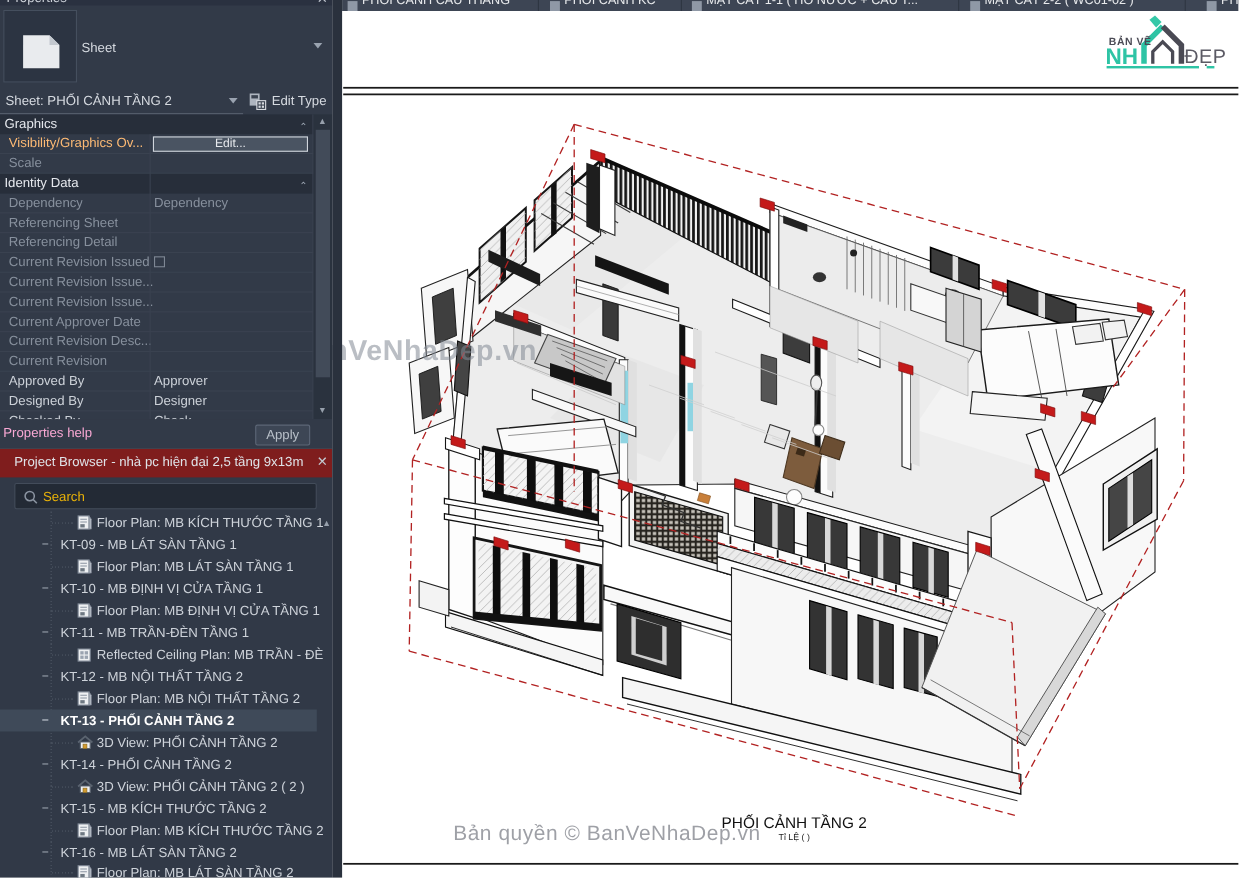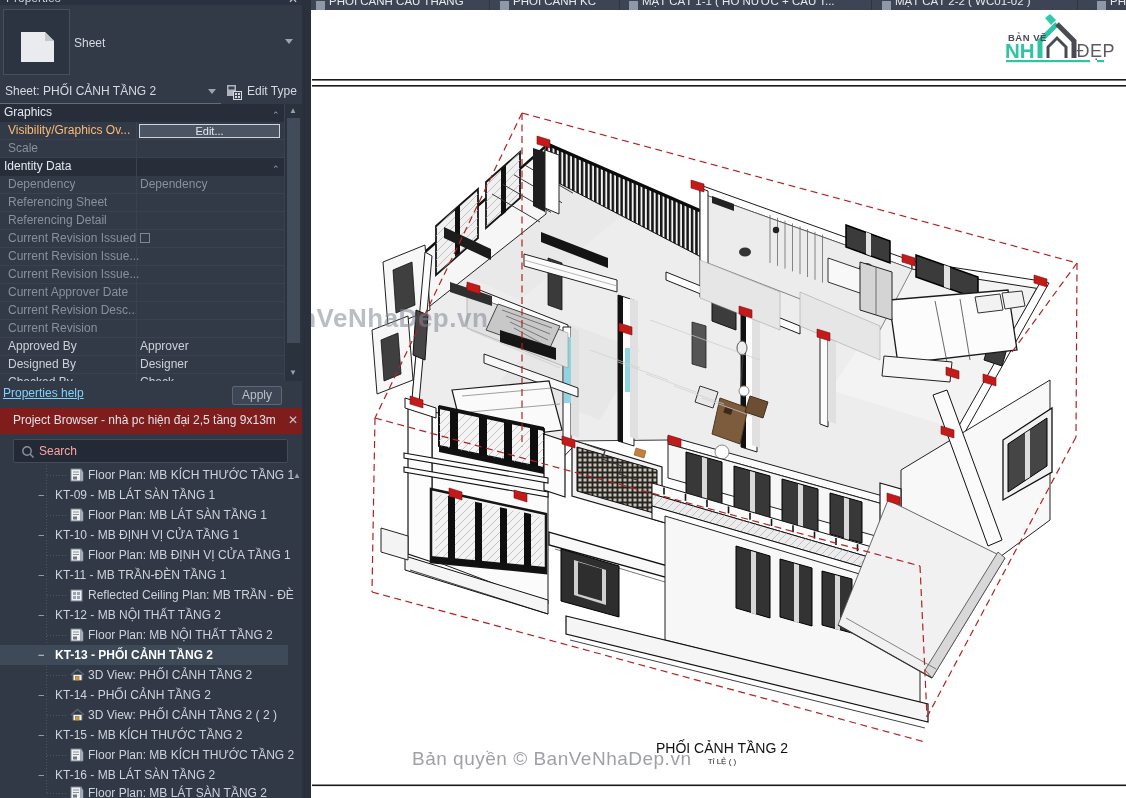--- a/index.html
+++ b/index.html
@@ -20,28 +20,28 @@
 .prow .lab{position:absolute;left:8px;white-space:nowrap;overflow:hidden;max-width:131px}
 .prow .val{position:absolute;left:140px;white-space:nowrap}
 .grey{color:#87909d}
 .lite{color:#ccd1d8}
 #colline{left:136px;top:122px;width:1px;height:259px;background:#3a4250}
 #gridright{left:284px;top:104px;width:1px;height:277px;background:#3a4250}
 #pscroll{left:285px;top:104px;width:17px;height:277px;background:#2a323e}
 #pthumb{left:287px;top:118px;width:13px;height:225px;background:#424b59}
 .arr{position:absolute;color:#97a0ac;font-size:8px}
 #pbottom{left:0;top:381px;width:302px;height:27px;background:#323a48}
-#phelp{left:3px;top:386px;color:#7dd3fc;text-decoration:underline;font-size:12px}
+#phelp{left:3px;top:386px;color:#f9a8d4;font-size:12px}
 #applybtn{left:232px;top:386px;width:50px;height:19px;background:#3d4655;border:1px solid #5d6777;border-radius:2px;color:#b9c0c9;text-align:center;line-height:17px}
 
 #browser{left:0;top:408px;width:302px;height:390px;background:#313947;overflow:hidden;color:#ced3da;font-size:12px}
 #btitle{left:0;top:0;width:302px;height:26px;background:#7f1d1d;line-height:25px;padding-left:13px;color:#dfe3e8;white-space:nowrap}
 #btitle .x{position:absolute;left:288px;top:0;color:#c3c9d1}
 #search{left:13px;top:31px;width:275px;height:24px;background:#232a35;border:1px solid #434c5a;border-radius:2px}
-#search span{position:absolute;left:25px;top:4px;color:#fca5a5}
+#search span{position:absolute;left:25px;top:4px;color:#eab308}
 .trow{position:absolute;left:0;width:288px;height:20px;line-height:20px;white-space:nowrap}
 .trow .mi{position:absolute;left:38px;top:0;color:#aeb6c0;font-size:11px}
 .trow .tx{position:absolute;left:88px;top:0}
 .trow .tx2{position:absolute;left:55px;top:0}
 .sel{background:#3f4a59;color:#fff;font-weight:bold}
 #splitter{left:302px;top:0;width:9px;height:798px;background:#2a313d}
 
 #tabs{left:311px;top:0;width:815px;height:10px;background:#3d4554;overflow:hidden;color:#e8eaec}
 #tabs span{position:absolute;top:-5px;font-size:11.5px;white-space:nowrap}
 #tabs .ticon{position:absolute;top:1px;width:9px;height:9px;background:#8f98a6}

